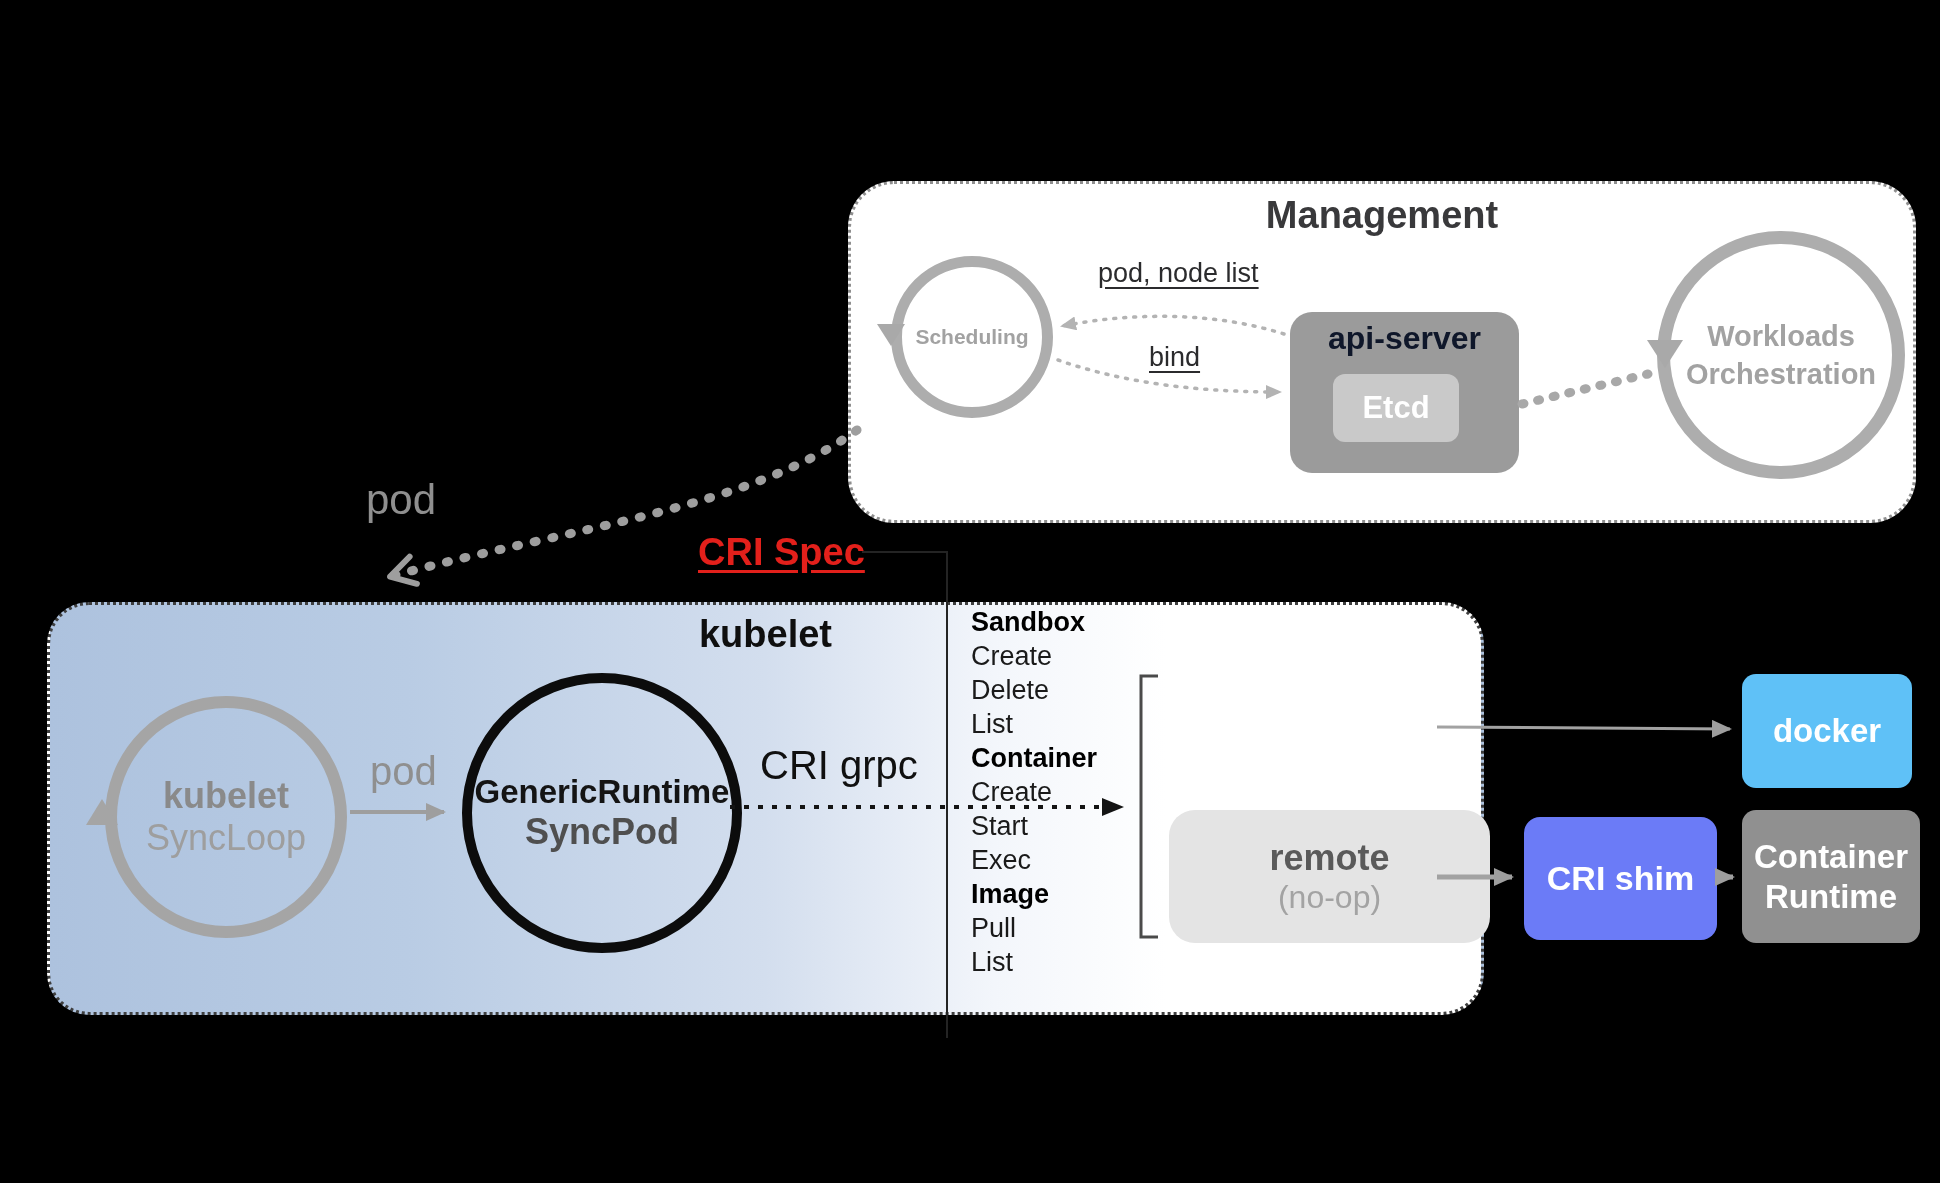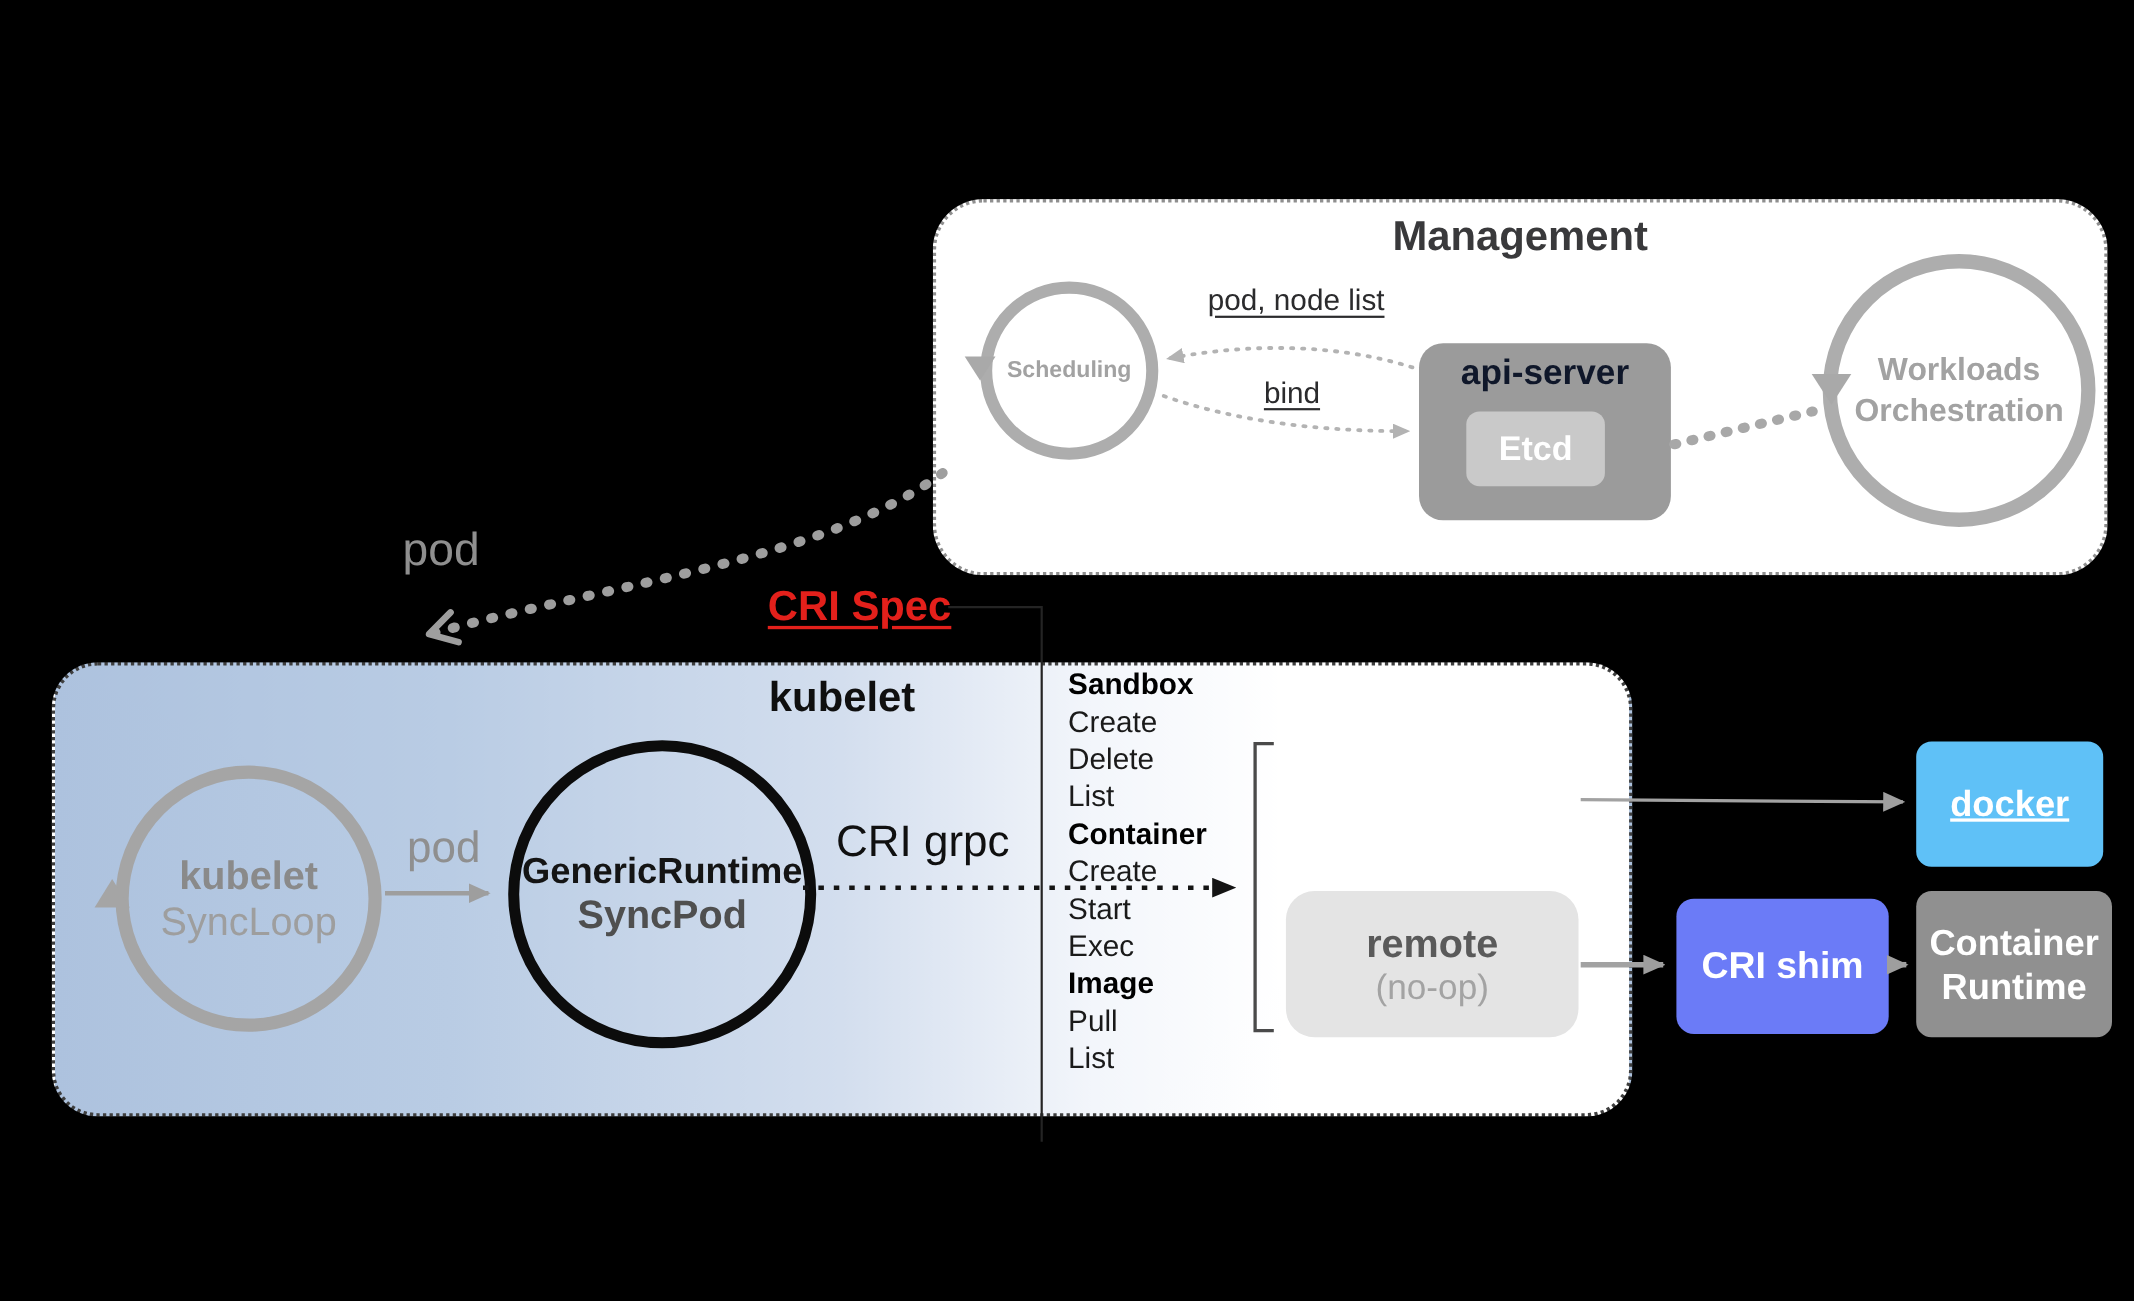--- a/index.html
+++ b/index.html
@@ -60,22 +60,22 @@
   .cri-ops { position: absolute; left: 971px; top: 605px; display: flex; flex-direction: column;
              font-size: 27px; line-height: 34px; color: #1a1a1a; }
   .op-cat { font-weight: bold; color: #000; }
 
   
   .shim-box { position: absolute; display: flex; flex-direction: column; align-items: center;
               justify-content: center; text-align: center; color: #fff; font-weight: bold; }
   .dockershim-box { left: 1169px; top: 668px; width: 266px; height: 111px; border-radius: 26px;
                     background: var(--dockershim-blue, #4d7aa4); font-size: 36px; }
   .docker-box { left: 1742px; top: 674px; width: 170px; height: 114px; border-radius: 14px;
-                background: var(--docker-blue, #5fc1f7); font-size: 33px; text-decoration: underline; }
-  .remote-box { left: 1169px; top: 810px; width: 266px; height: 133px; border-radius: 26px;
+                background: var(--docker-blue, #5fc1f7); font-size: 33px; }
+  .remote-box { left: 1169px; top: 810px; width: 321px; height: 133px; border-radius: 26px;
                 background: var(--remote-gray, #e4e4e4); }
   .remote-t1 { font-size: 36px; font-weight: bold; color: #5a5a5a; }
   .remote-t2 { font-size: 32px; font-weight: normal; color: #a3a3a3; }
   .crishim-box { left: 1524px; top: 817px; width: 193px; height: 123px; border-radius: 16px;
                  background: var(--cri-shim-purple, #6b7bf7); font-size: 34px; }
   .runtime-box { left: 1742px; top: 810px; width: 178px; height: 133px; border-radius: 14px;
                  background: var(--container-runtime-gray, #909090); font-size: 33px; line-height: 40px; }
 
   .overlay { position: absolute; left: 0; top: 0; pointer-events: none; }
 </style>

